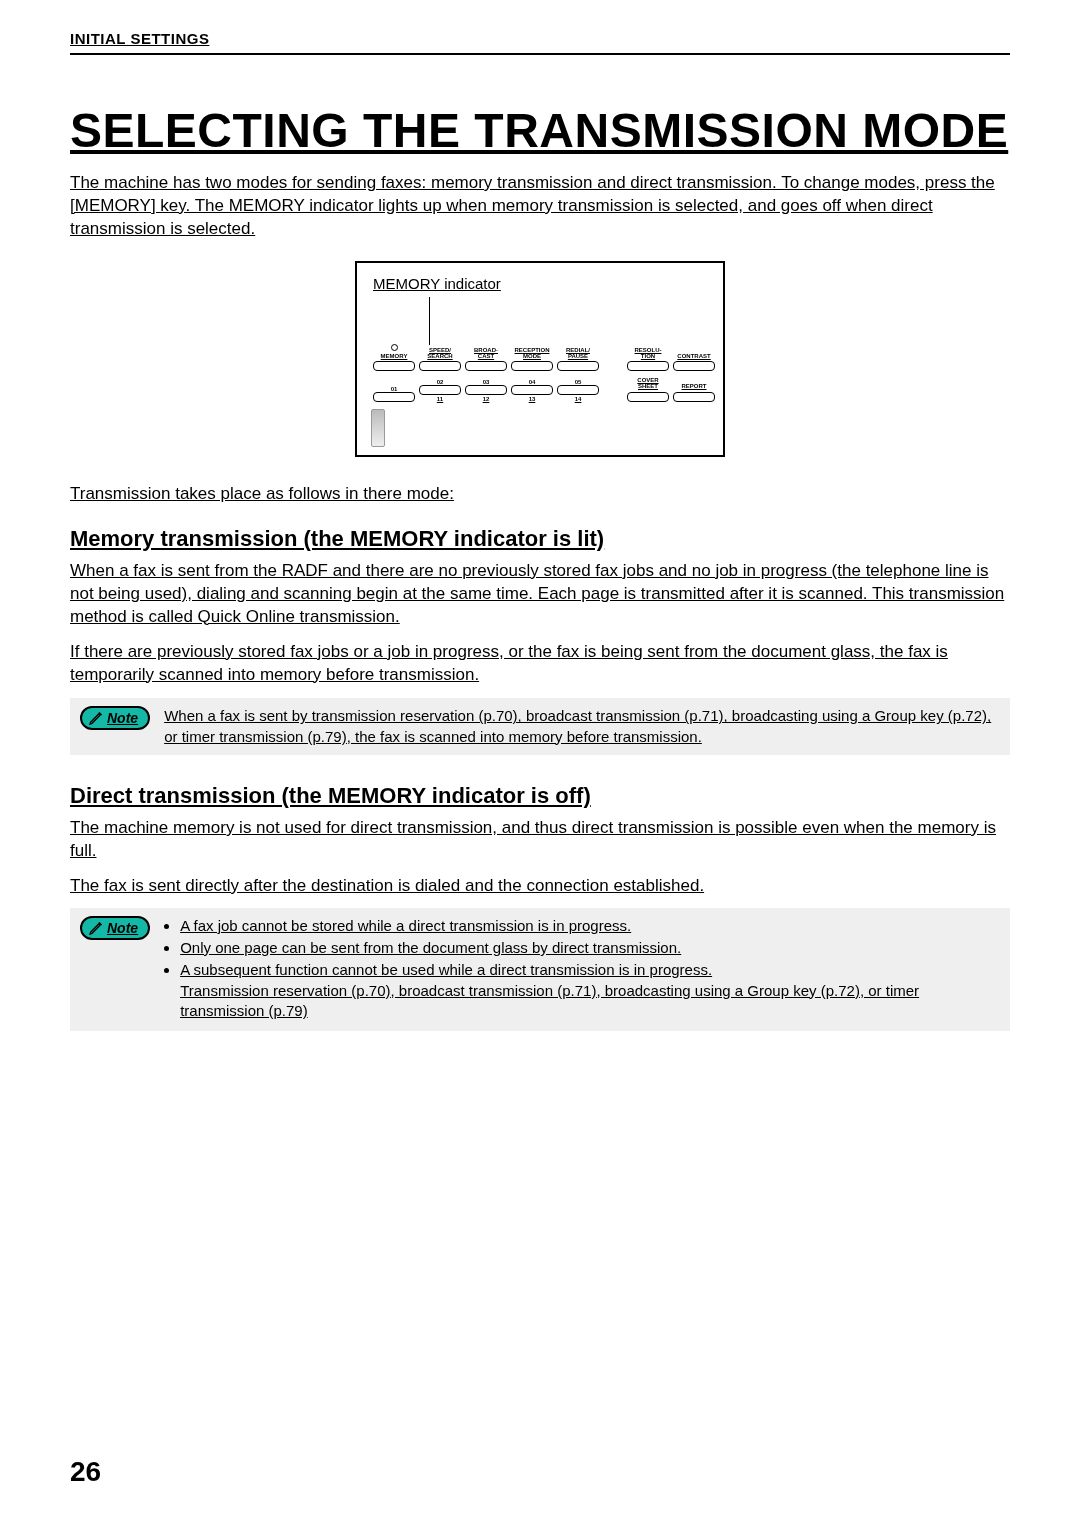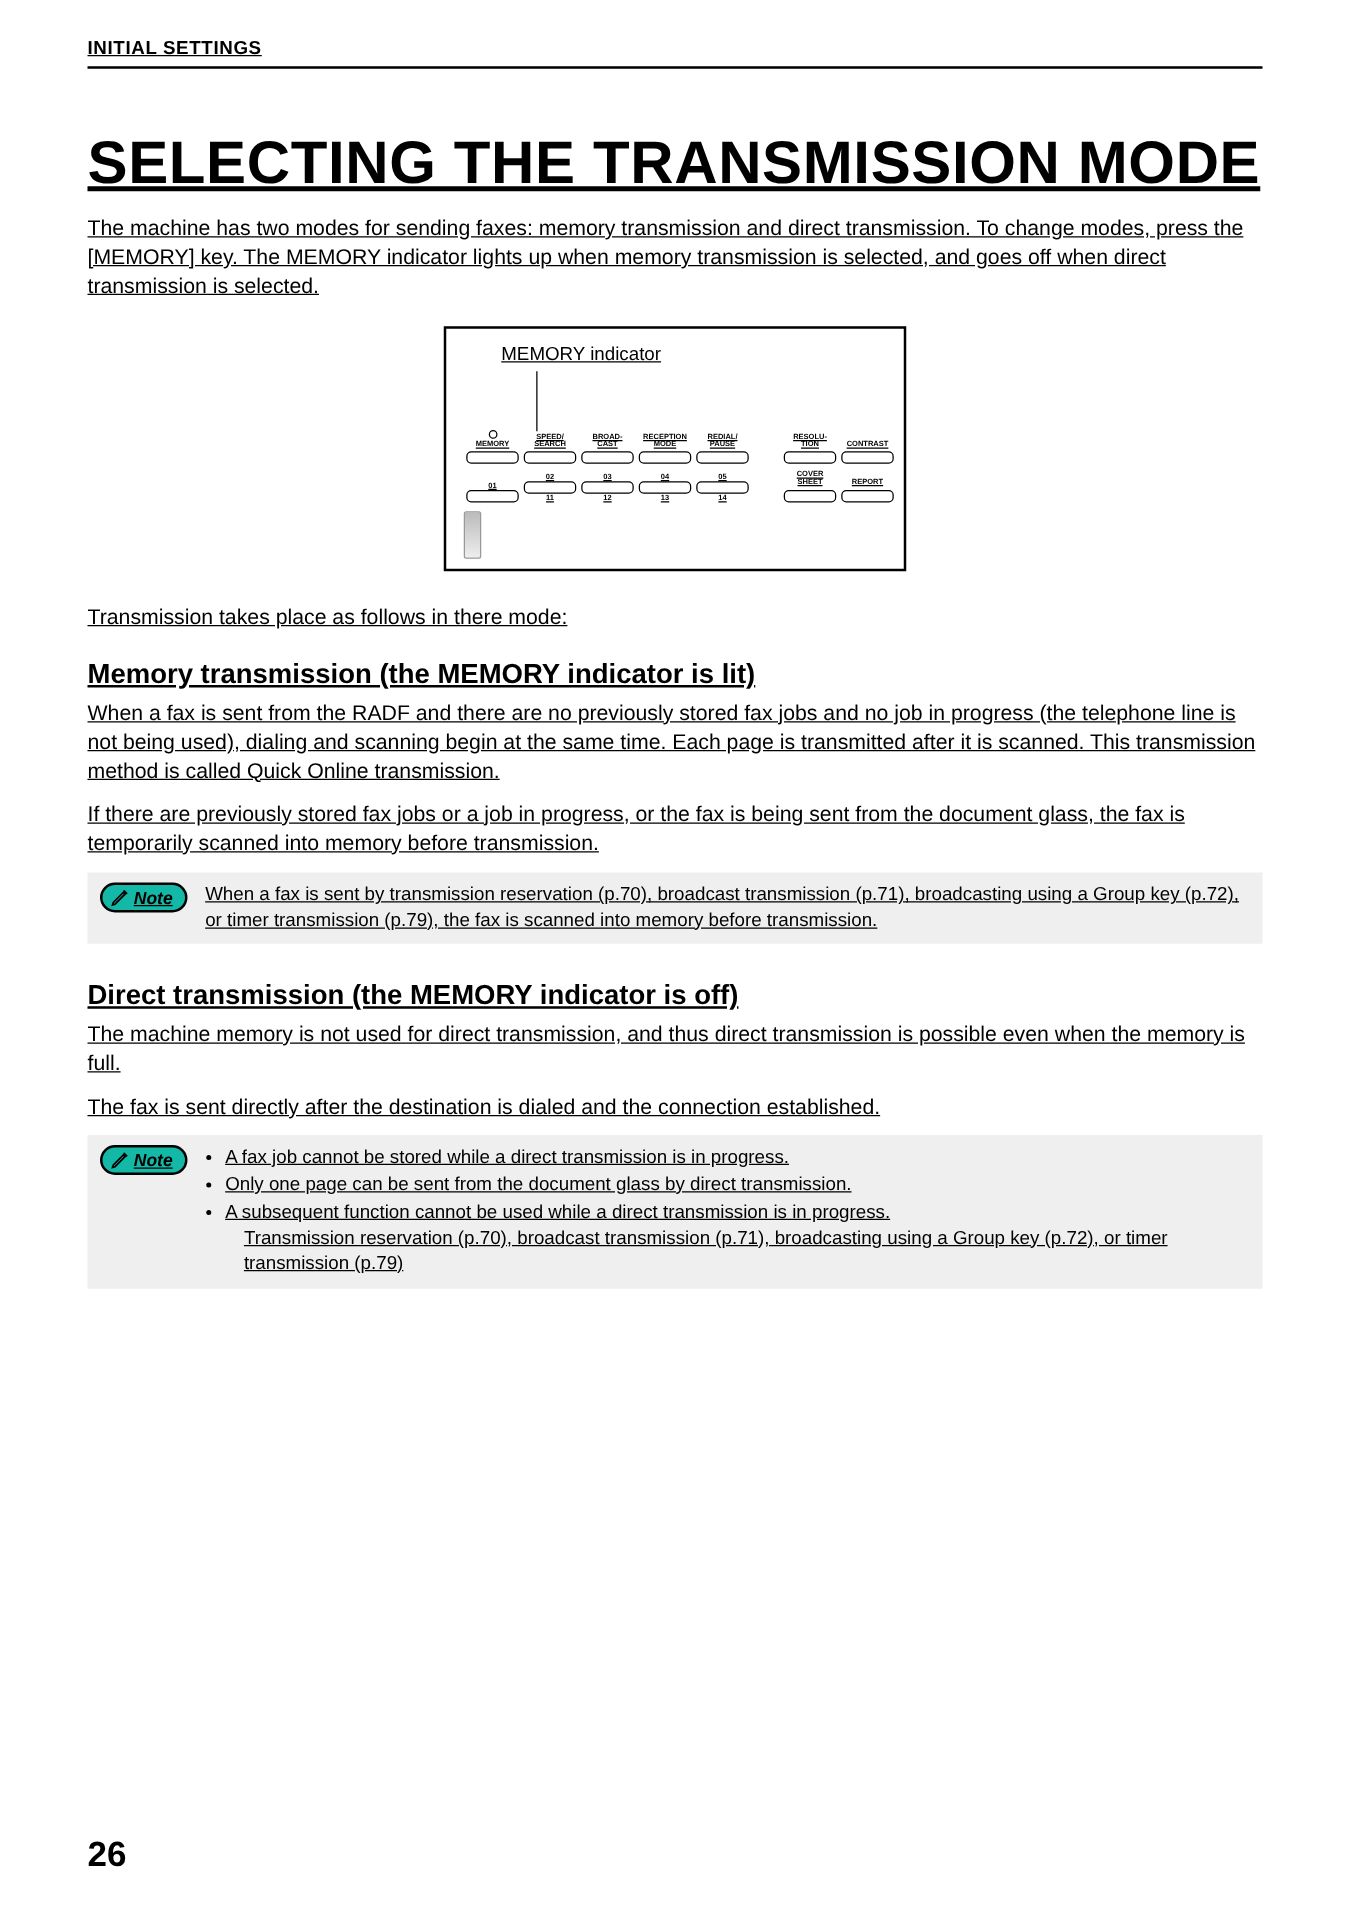--- a/index.html
+++ b/index.html
@@ -58,21 +58,20 @@
     border: 2px solid #000;
     width: 370px;
     height: 196px;
     padding: 12px 16px 10px 16px;
     box-sizing: border-box;
     position: relative;
   }
   .panel-caption {
     font-size: 15px;
     margin-bottom: 4px;
-    margin-left: 28px;
   }
   .leader {
     position: absolute;
     left: 72px;
     top: 34px;
     width: 1px;
     height: 48px;
     background: #000;
   }
   .button-row {
@@ -164,26 +163,26 @@
   }
   .note-content ul {
     margin: 0;
     padding-left: 16px;
   }
   .note-content li {
     margin-bottom: 2px;
   }
   .note-content .sub {
     display: block;
-    margin-left: 15px;
+    margin-left: 0;
   }
 
   .page-number {
     position: absolute;
-    bottom: 28px;
+    bottom: 40px;
     left: 70px;
     font-size: 28px;
     font-weight: 800;
   }
 </style>
 </head>
 <body>
 
 <div class="page">
 

